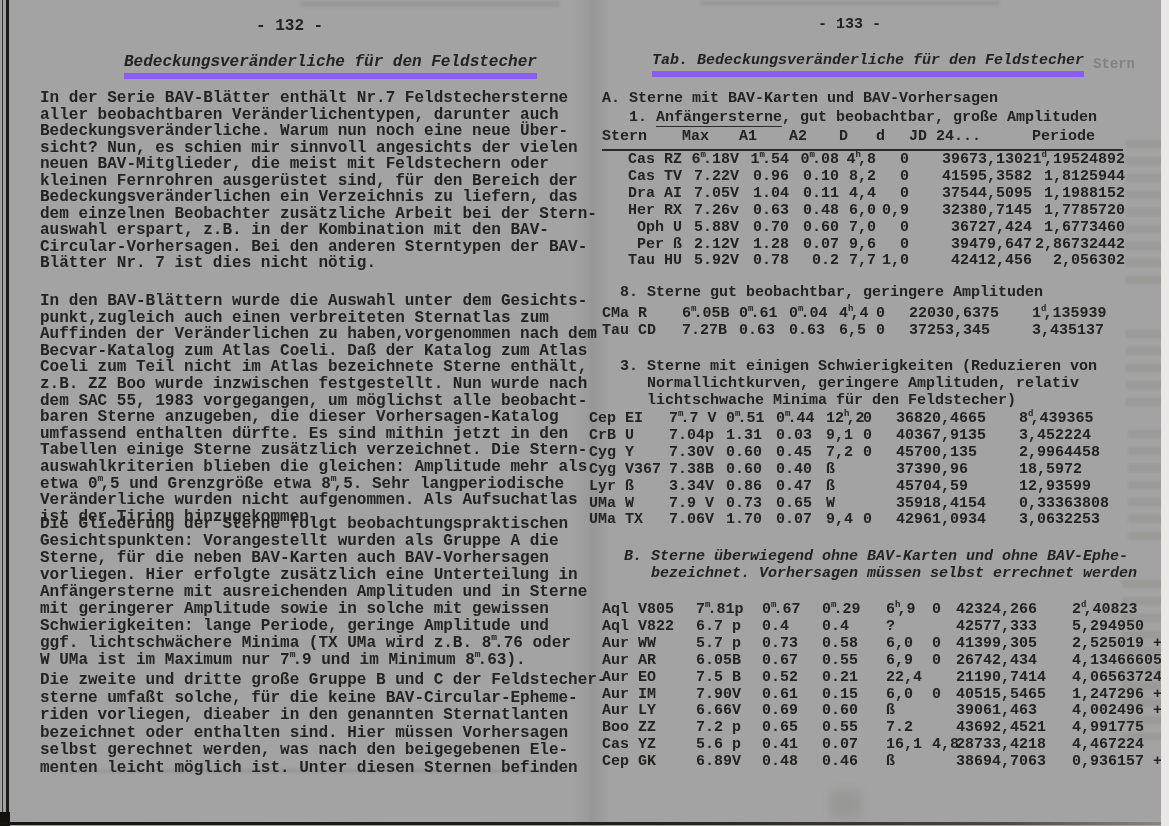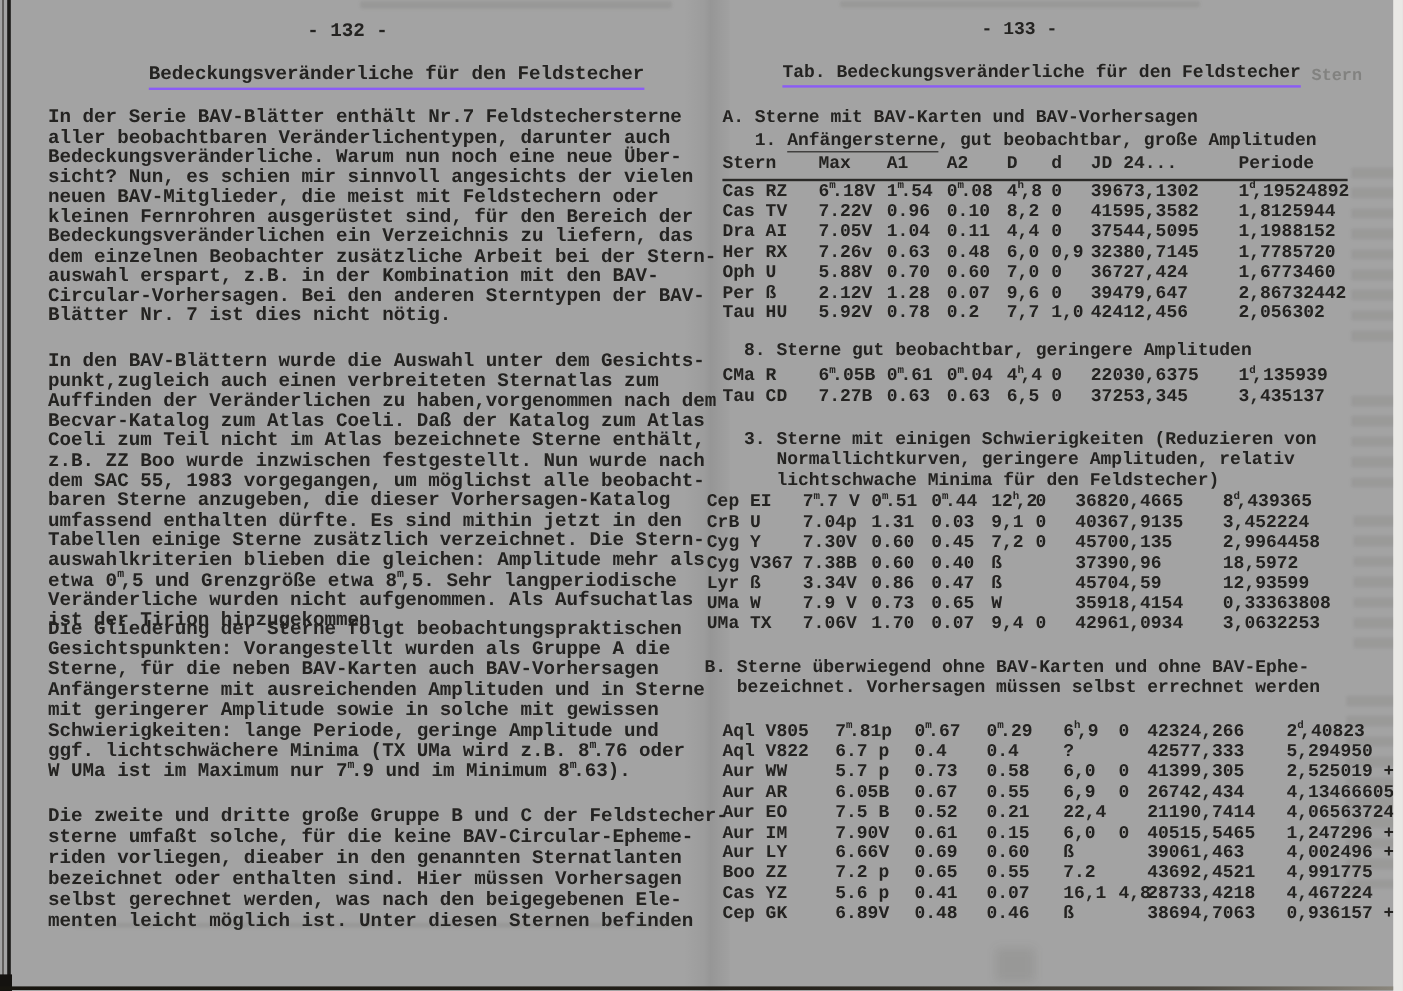--- a/index.html
+++ b/index.html
@@ -1,46 +1,46 @@
 <!DOCTYPE html>
 <html><head>
 <meta charset="utf-8">
 <style>
   html,body{margin:0;padding:0;background:#e9e8e5;}
   .canvas{position:relative;width:1161px;height:826px;background:#a3a3a3;overflow:hidden;
           font-family:"Liberation Mono","DejaVu Sans Mono",monospace;font-weight:700;color:#242321;}
   .abs{position:absolute;}
   .line,.tcell{white-space:pre;}
-  .doc-title{border-bottom:2px solid #8b5cf6;padding-bottom:2px;}
+  .doc-title{border-bottom:6px solid #8b5cf6;padding-bottom:2px;font-style:italic;}
   sup.s{font-size:.6em;line-height:0;position:relative;top:-.05em;vertical-align:super;letter-spacing:-1px;margin-right:-2px;}
   .u{border-bottom:1.6px solid #2a2927;}
   
   .pg-left{font-size:16px;}
   .posL-num{left:256px;top:17px;}
   .posL-title{left:124px;top:53px;}
   .posL-p1{left:40px;top:90px;line-height:16.5px;}
   .posL-p2{left:40px;top:282px;line-height:16.6px;margin-top:11px;}
   .posL-p3{left:40px;top:516px;line-height:17px;}
   .posL-p4{left:40px;top:672px;line-height:17.6px;}
   
   .pg-right{font-size:15px;}
   .posR-num{left:818px;top:16px;}
   .posR-title{left:652px;top:52px;text-align:right;}
   .posR-hA{left:602px;top:90px;}
   .posR-sub1{left:629px;top:109px;}
   .posR-sub2{left:620px;top:284px;}
   .posR-sub3{left:620px;top:358px;line-height:17.2px;}
-  .posR-hB{left:587px;top:548px;line-height:17.2px;}
+  .posR-hB{left:624px;top:548px;line-height:17.2px;font-style:italic;}
   .t-grid{display:grid;grid-template-columns:var(--cols);}
   .colsA{--cols:80px 57px 50px 50px 37px 33px 123px 1fr;}
   .colsB{--cols:94px 66px 60px 64px 46px 24px 116px 1fr;}
   .posR-thead{left:602px;top:128px;width:521px;padding-bottom:4px;border-bottom:2px solid #2a2927;}
   .rows{width:523px;}
   .rows .trow{line-height:16.9px;}
-  .posR-t1{left:602px;top:152px;}
+  .posR-t1{left:602px;top:152px;text-align:right;}
   .posR-t2{left:602px;top:306px;}
   .posR-t3{left:589px;top:411px;}
   .posR-tB{left:602px;top:602px;}
   
   .edge1{left:1.5px;top:0;width:1.5px;height:820px;background:#35332f;}
   .edge2{left:6px;top:0;width:3px;height:818px;background:#1b1a18;}
   .corner{left:0;top:812px;width:10px;height:14px;background:#14120f;}
   .bottomline{left:0;top:822px;width:1169px;height:2.5px;
     background:linear-gradient(90deg,#17150f 0%,#23201a 55%,#4a463e 85%,#8d897f 100%);}
   .gutter{left:570px;top:0;width:38px;height:826px;
@@ -90,20 +90,21 @@
         <div class="line">Tabellen einige Sterne zusätzlich verzeichnet. Die Stern-</div>
         <div class="line">auswahlkriterien blieben die gleichen: Amplitude mehr als</div>
         <div class="line">etwa 0<sup class="s">m</sup>,5 und Grenzgröße etwa 8<sup class="s">m</sup>,5. Sehr langperiodische</div>
         <div class="line">Veränderliche wurden nicht aufgenommen. Als Aufsuchatlas</div>
         <div class="line">ist der Tirion hinzugekommen.</div>
       </div>
     <div class="abs posL-p3">
         <div class="line">Die Gliederung der Sterne folgt beobachtungspraktischen</div>
         <div class="line">Gesichtspunkten: Vorangestellt wurden als Gruppe A die</div>
         <div class="line">Sterne, für die neben BAV-Karten auch BAV-Vorhersagen</div>
+        <div class="line">vorliegen. Hier erfolgte zusätzlich eine Unterteilung in</div>
         <div class="line">Anfängersterne mit ausreichenden Amplituden und in Sterne</div>
         <div class="line">mit geringerer Amplitude sowie in solche mit gewissen</div>
         <div class="line">Schwierigkeiten: lange Periode, geringe Amplitude und</div>
         <div class="line">ggf. lichtschwächere Minima (TX UMa wird z.B. 8<sup class="s">m</sup>.76 oder</div>
         <div class="line">W UMa ist im Maximum nur 7<sup class="s">m</sup>.9 und im Minimum 8<sup class="s">m</sup>.63).</div>
       </div>
     <div class="abs posL-p4">
         <div class="line">Die zweite und dritte große Gruppe B und C der Feldstecher-</div>
         <div class="line">sterne umfaßt solche, für die keine BAV-Circular-Epheme-</div>
         <div class="line">riden vorliegen, dieaber in den genannten Sternatlanten</div>

